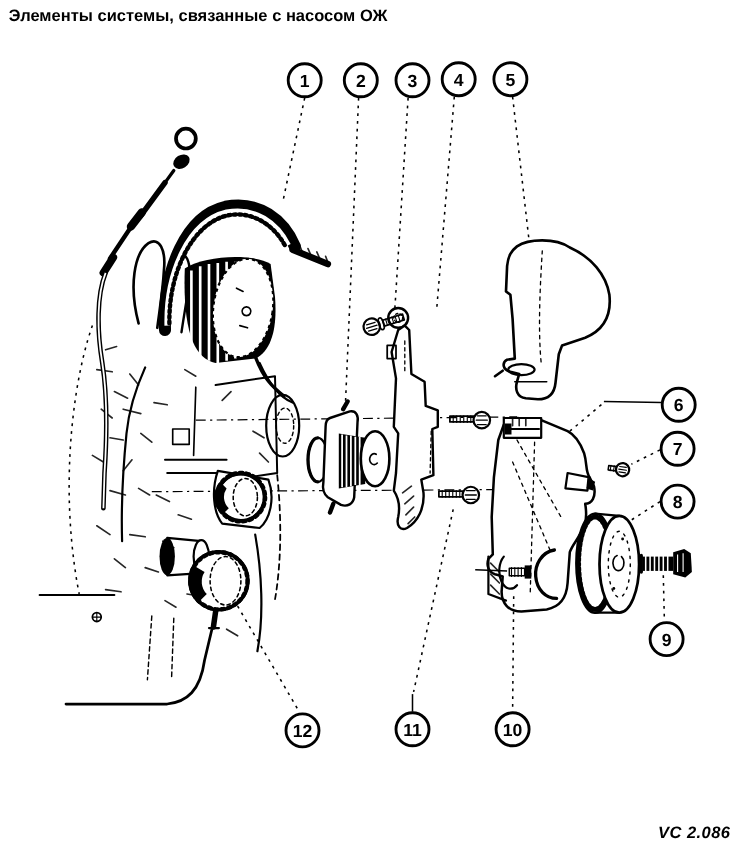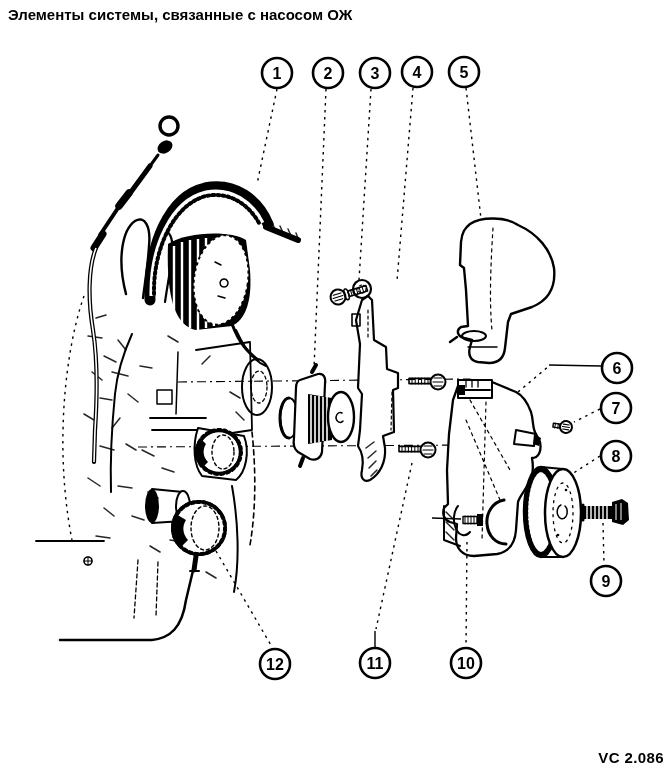--- a/index.html
+++ b/index.html
@@ -1,19 +1,19 @@
 <!DOCTYPE html>
 <html><head>
 <meta charset="utf-8">
 <style>
   html,body{margin:0;padding:0;background:#fff;}
   .page{position:relative;width:670px;height:778px;background:#ffffff;overflow:hidden;
         font-family:"Liberation Sans",sans-serif;color:#000;text-align:center;}
   .title{position:absolute;top:6px;left:8px;font-size:15px;font-weight:bold;letter-spacing:0;}
-  .figcode{position:absolute;bottom:12px;right:6px;font-size:15px;font-weight:600;letter-spacing:.4px;}
+  .figcode{position:absolute;bottom:12px;right:6px;font-size:15px;font-weight:600;letter-spacing:.4px;font-style:italic;}
   svg{position:absolute;left:0;top:0;}
   .ln{stroke:#000;fill:none;stroke-linecap:round;stroke-linejoin:round;}
   .fw{fill:#fff;stroke:#000;stroke-linejoin:round;}
   .fb{fill:#000;stroke:none;}
   .dot{stroke:#000;stroke-width:1.4;fill:none;stroke-dasharray:2.5 4.5;}
   .sol{stroke:#000;stroke-width:1.4;fill:none;}
   .axis{stroke:#000;stroke-width:1.1;fill:none;stroke-dasharray:9 4 2 4;}
   .co circle{fill:#fff;stroke:#000;stroke-width:2.6;}
   .co text{font-family:"Liberation Sans",sans-serif;font-size:16px;font-weight:bold;fill:#000;
            text-anchor:middle;}

